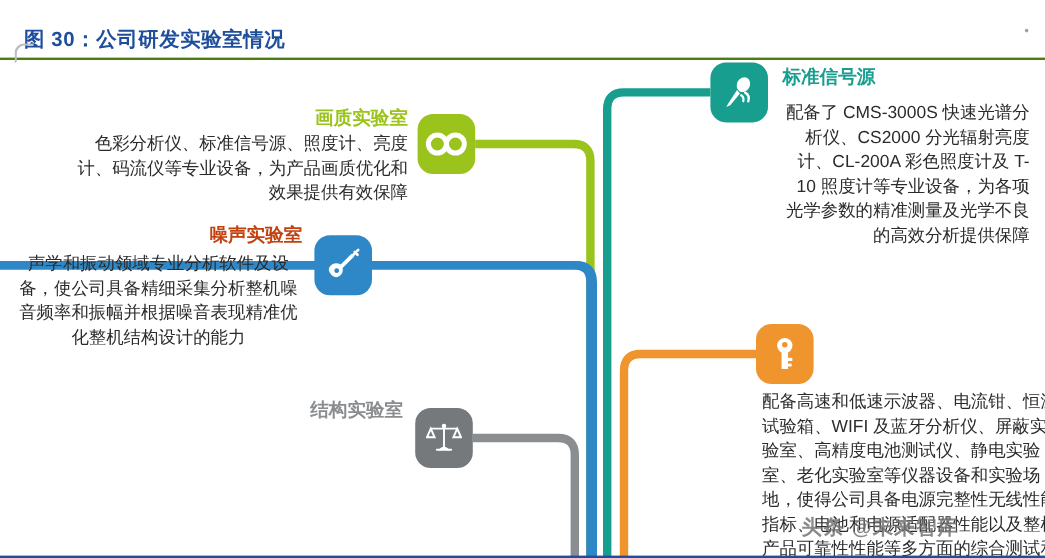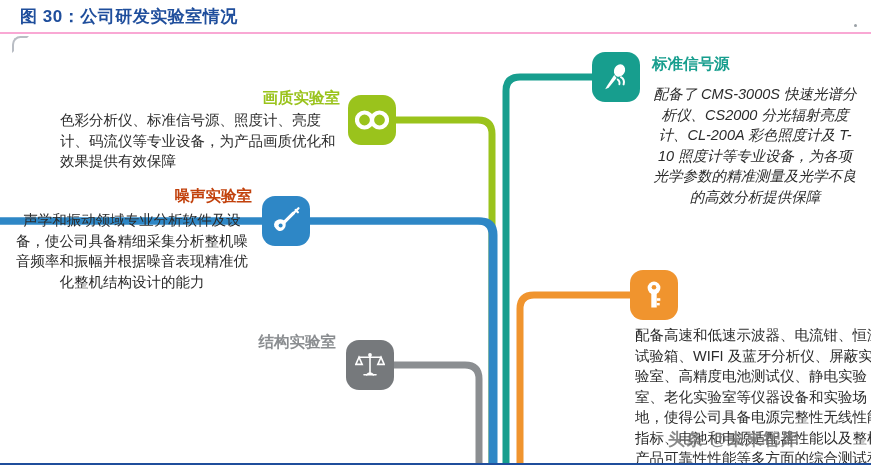--- a/index.html
+++ b/index.html
@@ -6,22 +6,22 @@
   body{
     width:871px;height:465px;
     background:#ffffff;
     font-family:"Liberation Sans","DejaVu Sans",sans-serif;
     position:relative;overflow:hidden;
   }
   #stage{position:absolute;inset:0;width:871px;height:465px;}
 
   
   #title-bar{
-    position:absolute;left:0;top:0;width:871px;height:32px;
-    border-bottom:2px solid #f9a8d4;
+    position:absolute;left:0;top:16px;width:871px;height:32px;
+    border-bottom:2px solid #4d7c0f;
   }
   #fig-title{
     position:absolute;left:20px;top:5px;
     font-size:17px;font-weight:bold;color:#1f4e9c;
     letter-spacing:.5px;white-space:nowrap;
   }
   #stray-arc{
     position:absolute;left:12px;top:36px;width:13px;height:13px;
     border:2px solid #b9bdc4;border-right-color:transparent;
     border-bottom-color:transparent;border-radius:50% 0 0 0;
@@ -49,30 +49,30 @@
 
   
   .lab-label{
     position:absolute;font-size:15.5px;font-weight:bold;white-space:nowrap;
   }
   .lab-body{
     position:absolute;font-size:14.5px;line-height:1.42;color:#2b2b2b;
   }
 
   #label-quality{left:0px;top:88px;width:340px;color:#9ac31c;text-align:right;}
-  #body-quality{left:60px;top:110px;width:280px;}
+  #body-quality{left:60px;top:110px;width:280px;text-align:right;}
 
   #label-noise{left:0px;top:186px;width:252px;color:#c2410c;text-align:right;}
   #body-noise{left:12px;top:210px;width:240px;text-align:center;}
 
   #label-structure{left:0px;top:332px;width:336px;color:#8a8d90;text-align:right;}
   #body-structure{left:20px;top:356px;width:316px;text-align:right;}
 
   #label-optical{left:652px;top:54px;width:210px;color:#179e8e;text-align:left;}
-  #body-optical{left:652px;top:84px;width:206px;text-align:center;font-style:italic;}
+  #body-optical{left:652px;top:84px;width:206px;text-align:right;}
 
   #label-reliability{left:690px;top:280px;width:180px;color:#f0942e;text-align:left;}
   #body-reliability{left:635px;top:325px;width:250px;text-align:left;}
 
   
   #watermark{
     position:absolute;left:668px;top:428px;
     font-size:17px;font-weight:bold;color:#707070;opacity:.82;
     white-space:nowrap;letter-spacing:1px;
   }

